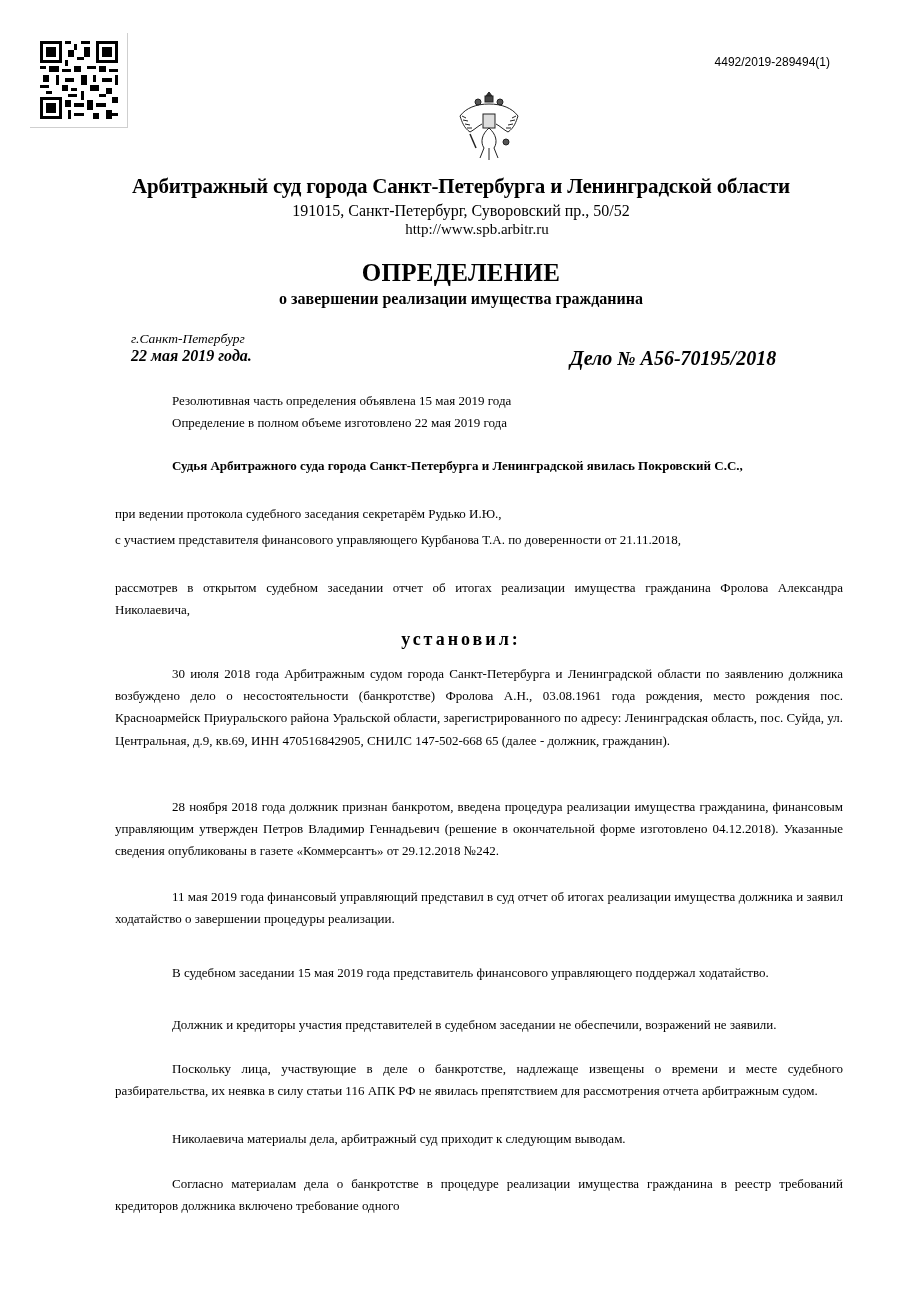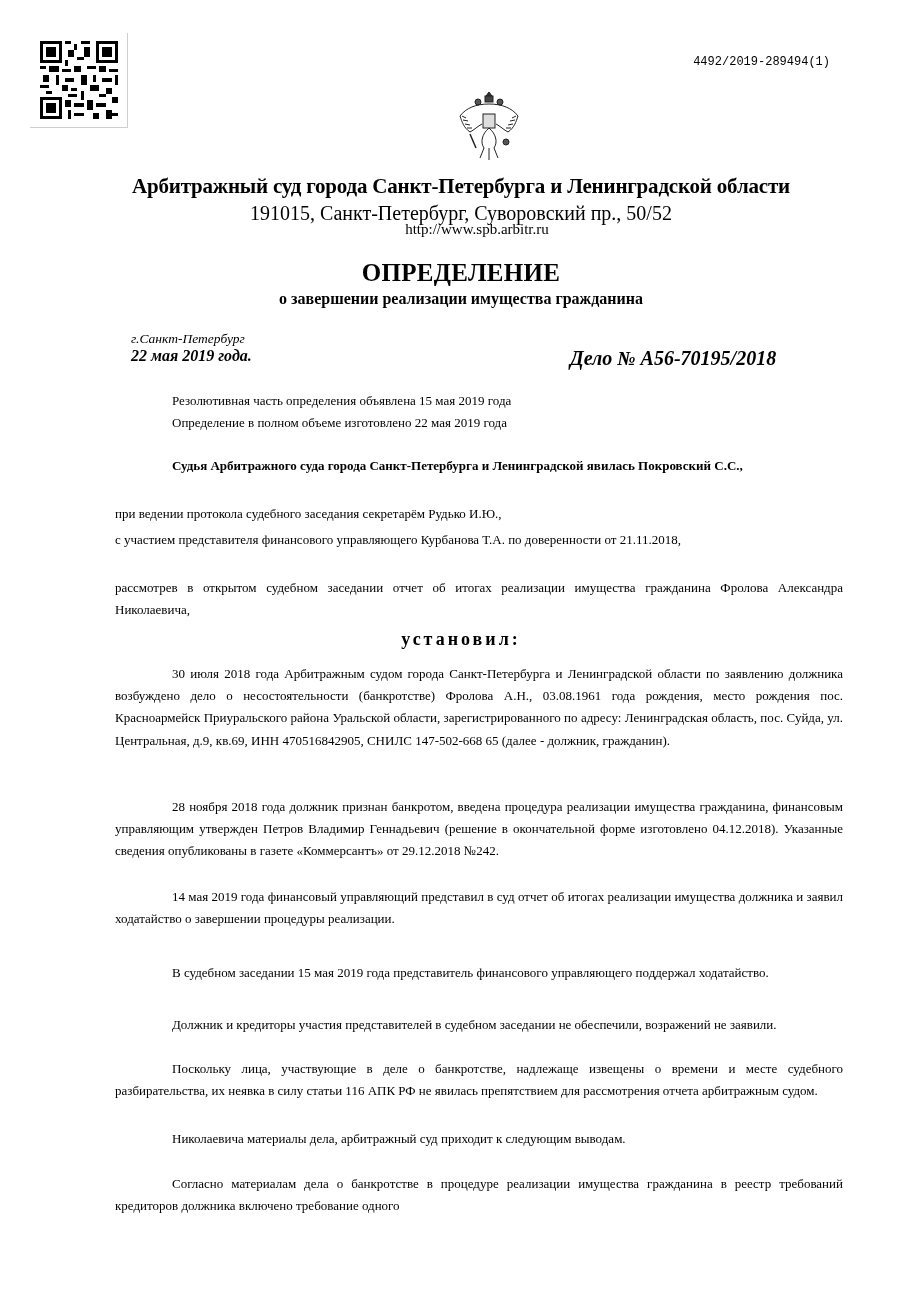--- a/index.html
+++ b/index.html
@@ -1,25 +1,25 @@
 <!DOCTYPE html>
 <html><head>
 <meta charset="utf-8">
 <style>
   html, body { margin: 0; padding: 0; background: #ffffff; }
   body { width: 922px; height: 1304px; position: relative; overflow: hidden;
          font-family: "Liberation Serif", serif; color: #000; }
   .abs { position: absolute; }
   #qr { left: 30px; top: 33px; width: 97px; height: 94px; border-right: 1px solid #cfcfcf; border-bottom: 1px solid #cfcfcf; }
   #qr svg { position: absolute; left: 10px; top: 8px; }
-  #docnum { right: 92px; top: 55px; font-family: Liberation Mono, monospace; font-size: 12px; }
+  #docnum { right: 92px; top: 55px; font-family: Liberation Sans, sans-serif; font-size: 12px; }
   #emblem { left: 456px; top: 86px; }
   .center { left: 0; width: 922px; text-align: center; }
   #court { top: 174px; font-size: 21px; font-weight: bold; letter-spacing: -0.2px; }
-  #addr { top: 202px; font-size: 20px; }
+  #addr { top: 202px; font-size: 16px; }
   #site { top: 221px; font-size: 15px; margin-left: 16px; }
   #title { top: 259px; font-size: 25px; font-weight: bold; letter-spacing: 0.3px; }
   #subtitle { top: 290px; font-size: 16px; font-weight: bold; }
   #city { left: 131px; top: 331px; font-size: 13.5px; font-style: italic; }
   #date { left: 131px; top: 347px; font-size: 16px; font-style: italic; font-weight: bold; }
   #case { left: 570px; top: 347px; font-size: 20px; font-style: italic; font-weight: bold; }
   .p { position: absolute; left: 115px; width: 728px; font-size: 13px; line-height: 22.2px; text-align: justify; }
   .p.ind { text-indent: 57px; }
   .bold { font-weight: bold; }
   #ustanovil { top: 629px; font-size: 18px; font-weight: bold; letter-spacing: 3px; }
@@ -120,18 +120,18 @@
 <div class="p ind" style="top:412px">Определение в полном объеме изготовлено 22 мая 2019 года</div>
 <div class="p ind bold" style="top:455px">Судья Арбитражного суда города Санкт-Петербурга и Ленинградской явилась Покровский С.С.,</div>
 <div class="p" style="top:503px">при ведении протокола судебного заседания секретарём Рудько И.Ю.,</div>
 <div class="p" style="top:529px">с участием представителя финансового управляющего Курбанова Т.А. по доверенности от 21.11.2018,</div>
 <div class="p" style="top:577px">рассмотрев в открытом судебном заседании отчет об итогах реализации имущества гражданина Фролова Александра Николаевича,</div>
 
 <div id="ustanovil" class="abs center">установил:</div>
 
 <div class="p ind" style="top:663px">30 июля 2018 года Арбитражным судом города Санкт-Петербурга и Ленинградской области по заявлению должника возбуждено дело о несостоятельности (банкротстве) Фролова А.Н., 03.08.1961 года рождения, место рождения пос. Красноармейск Приуральского района Уральской области, зарегистрированного по адресу: Ленинградская область, пос. Суйда, ул. Центральная, д.9, кв.69, ИНН 470516842905, СНИЛС 147-502-668 65 (далее - должник, гражданин).</div>
 <div class="p ind" style="top:796px">28 ноября 2018 года должник признан банкротом, введена процедура реализации имущества гражданина, финансовым управляющим утвержден Петров Владимир Геннадьевич (решение в окончательной форме изготовлено 04.12.2018). Указанные сведения опубликованы в газете «Коммерсантъ» от 29.12.2018 №242.</div>
-<div class="p ind" style="top:886px">14 мая 2019 года финансовый управляющий представил в суд отчет об итогах реализации имущества должника и заявил ходатайство о завершении процедуры реализации.</div>
+<div class="p ind" style="top:886px">11 мая 2019 года финансовый управляющий представил в суд отчет об итогах реализации имущества должника и заявил ходатайство о завершении процедуры реализации.</div>
 <div class="p ind" style="top:962px">В судебном заседании 15 мая 2019 года представитель финансового управляющего поддержал ходатайство.</div>
 <div class="p ind" style="top:1014px">Должник и кредиторы участия представителей в судебном заседании не обеспечили, возражений не заявили.</div>
 <div class="p ind" style="top:1058px">Поскольку лица, участвующие в деле о банкротстве, надлежаще извещены о времени и месте судебного разбирательства, их неявка в силу статьи 116 АПК РФ не явилась препятствием для рассмотрения отчета арбитражным судом.</div>
 <div class="p ind" style="top:1128px">Николаевича материалы дела, арбитражный суд приходит к следующим выводам.</div>
 <div class="p ind" style="top:1173px">Согласно материалам дела о банкротстве в процедуре реализации имущества гражданина в реестр требований кредиторов должника включено требование одного</div>
 
 </body></html>

